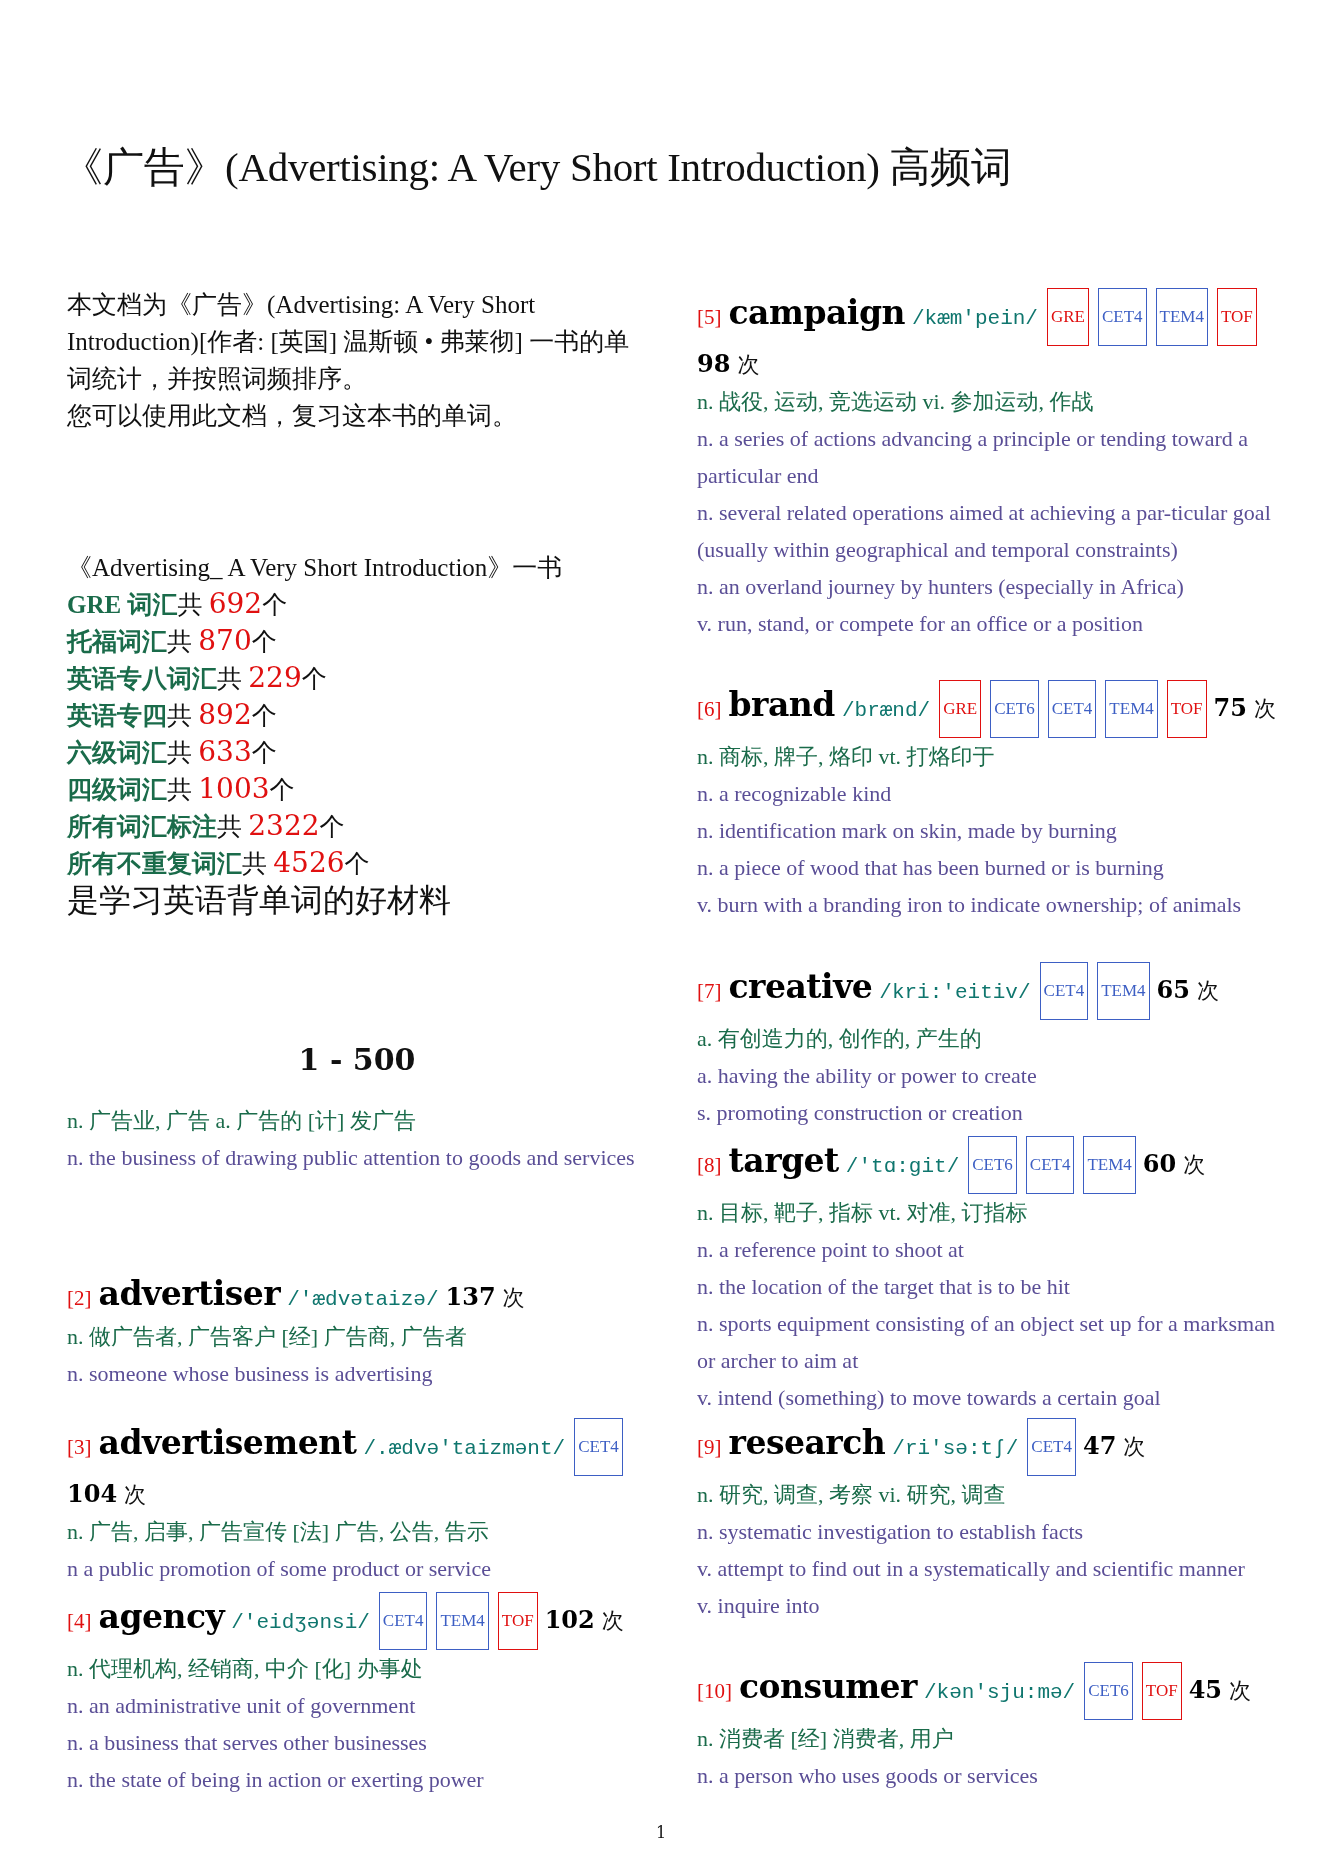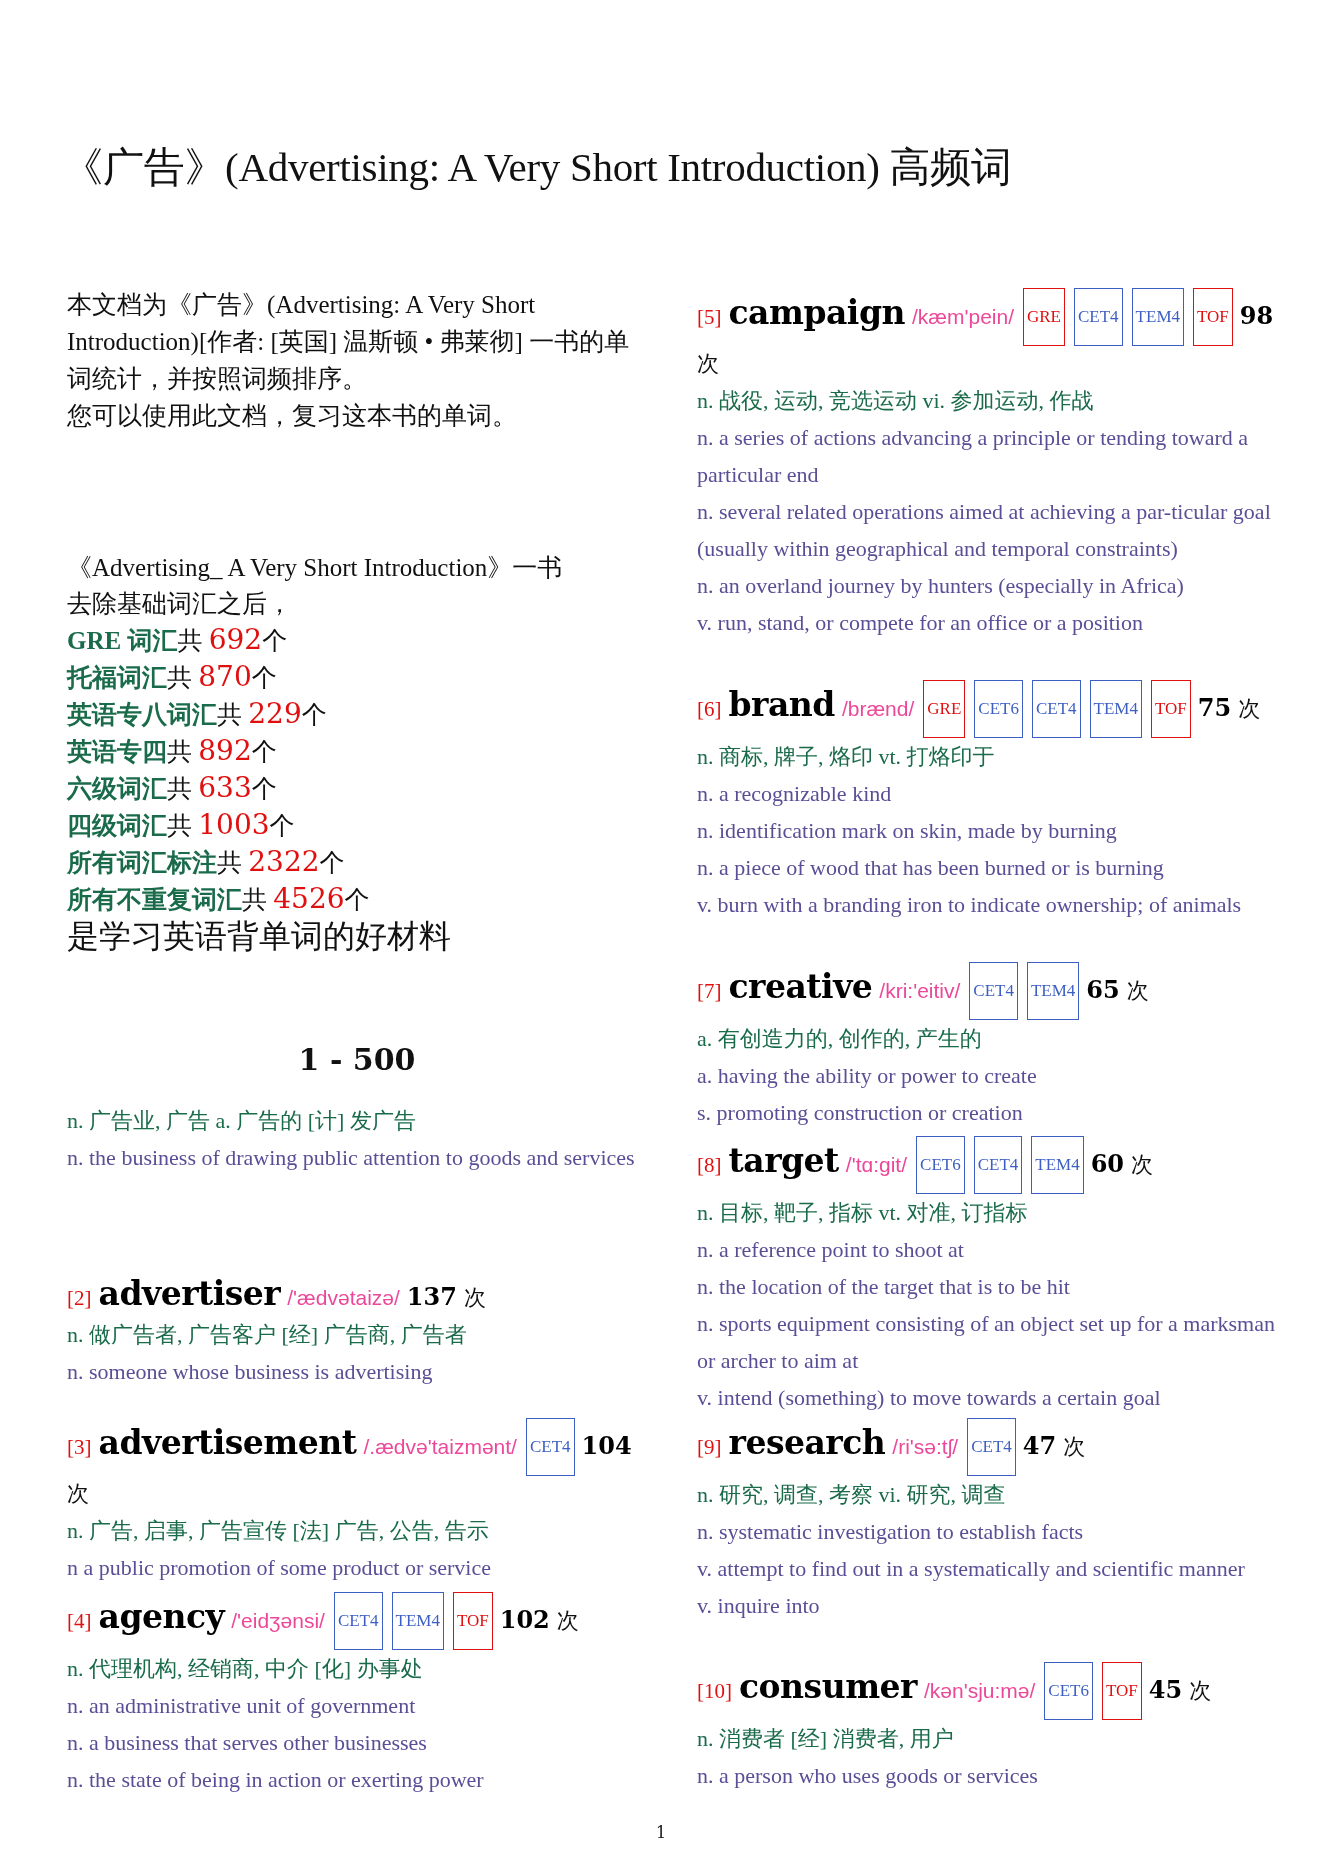--- a/index.html
+++ b/index.html
@@ -28,21 +28,21 @@
 
   .range-head {
     position: absolute; left: 67px; top: 1042px; width: 580px; text-align: center;
     font-family: "DejaVu Serif", serif; font-weight: bold; font-size: 30px; color: #111;
   }
 
   .entry { position: absolute; width: 580px; }
   .hw-line { font-size: 22px; line-height: 36px; }
   .idx { color: #e01010; font-family: "Liberation Serif", serif; font-size: 21px; }
   .word { font-family: "DejaVu Serif", serif; font-weight: bold; font-size: 33px; color: #000; letter-spacing: -0.5px; text-align: center; }
-  .ipa { font-family: Liberation Sans, sans-serif; font-size: 21px; color: #ec4899; }
+  .ipa { font-family: Liberation Mono, monospace; font-size: 21px; color: #0f766e; }
   .tag {
     display: inline-block; font-family: "Liberation Serif", serif; font-size: 17px;
     padding: 16px 3px; line-height: 24px; border: 1px solid; margin-left: 2px; vertical-align: 2px;
   }
   .tag.red { color: #e01010; border-color: #e01010; }
   .tag.blue { color: #3d5fc4; border-color: #3d5fc4; }
   .freq { font-family: "DejaVu Serif", serif; font-weight: bold; font-size: 24px; color: #000; }
   .times { font-family: "Liberation Serif", serif; font-size: 22px; color: #111; }
   .cn { color: #1a6b4a; font-family: "Liberation Serif", serif; font-size: 22px; line-height: 37px; }
   .en { color: #5a4e96; font-family: "Liberation Serif", serif; font-size: 22px; line-height: 37px; }
@@ -57,21 +57,20 @@
 
 <div class="page-title">《广告》(Advertising: A Very Short Introduction) 高频词</div>
 
 <div class="intro">
   <div>本文档为《广告》(Advertising: A Very Short Introduction)[作者: [英国] 温斯顿 • 弗莱彻] 一书的单词统计，并按照词频排序。</div>
   <div>您可以使用此文档，复习这本书的单词。</div>
 </div>
 
 <div class="stats">
   <div class="line">《Advertising_ A Very Short Introduction》一书</div>
-  <div class="line">去除基础词汇之后，</div>
   <div id="stats-items">
       <div class="line"><span class="lbl">GRE 词汇</span><span>共 </span><span class="num">692</span><span>个</span></div>
       <div class="line"><span class="lbl">托福词汇</span><span>共 </span><span class="num">870</span><span>个</span></div>
       <div class="line"><span class="lbl">英语专八词汇</span><span>共 </span><span class="num">229</span><span>个</span></div>
       <div class="line"><span class="lbl">英语专四</span><span>共 </span><span class="num">892</span><span>个</span></div>
       <div class="line"><span class="lbl">六级词汇</span><span>共 </span><span class="num">633</span><span>个</span></div>
       <div class="line"><span class="lbl">四级词汇</span><span>共 </span><span class="num">1003</span><span>个</span></div>
       <div class="line"><span class="lbl">所有词汇标注</span><span>共 </span><span class="num">2322</span><span>个</span></div>
       <div class="line"><span class="lbl">所有不重复词汇</span><span>共 </span><span class="num">4526</span><span>个</span></div>
     </div>

